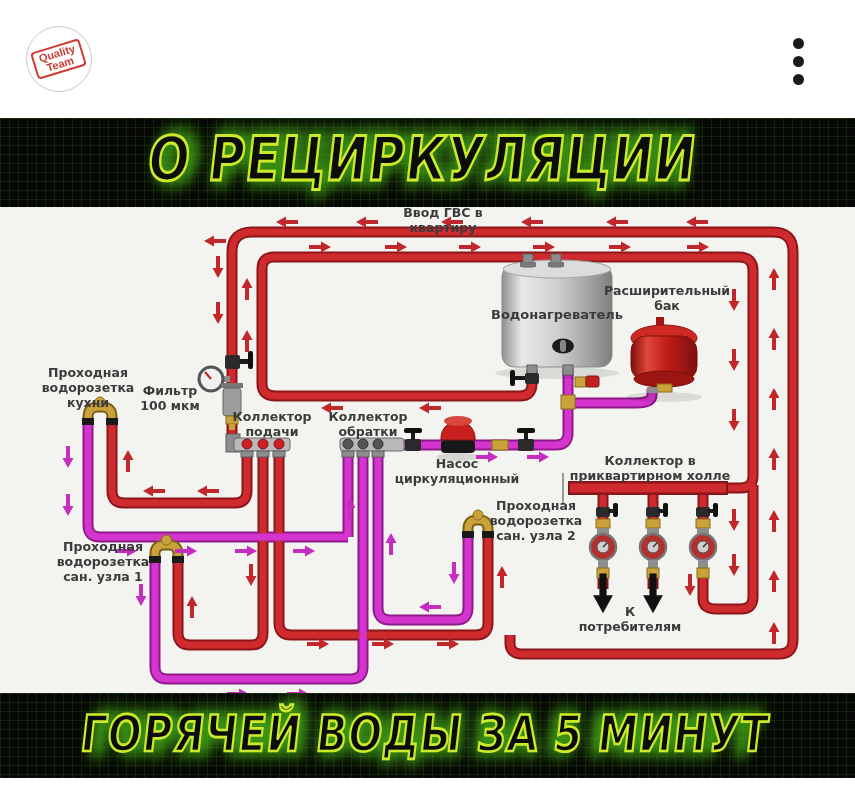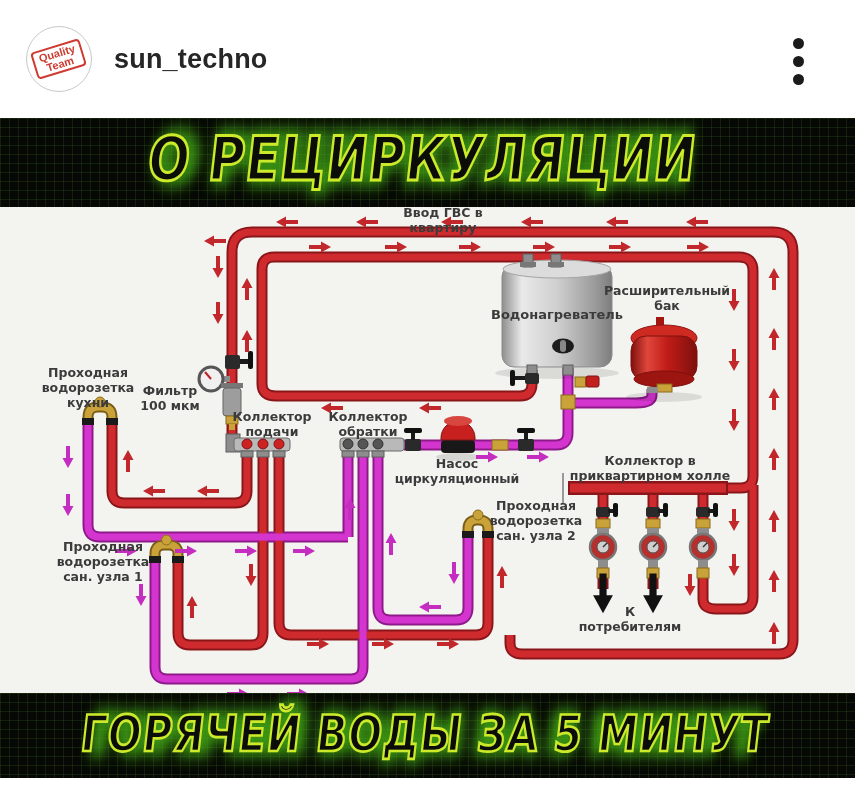--- a/index.html
+++ b/index.html
@@ -34,21 +34,20 @@
 </head>
 <body>
 
 <div class="header">
   <div class="avatar">
     <div class="stamp">
       <div>Quality</div>
       <div>Team</div>
     </div>
   </div>
-  <div class="username">sun_techno</div>
   <div class="menu-dots">
     <span></span>
     <span></span>
     <span></span>
   </div>
 </div>
 
 <div class="banner banner-top">
   <svg width="855" height="89">
     <defs>

